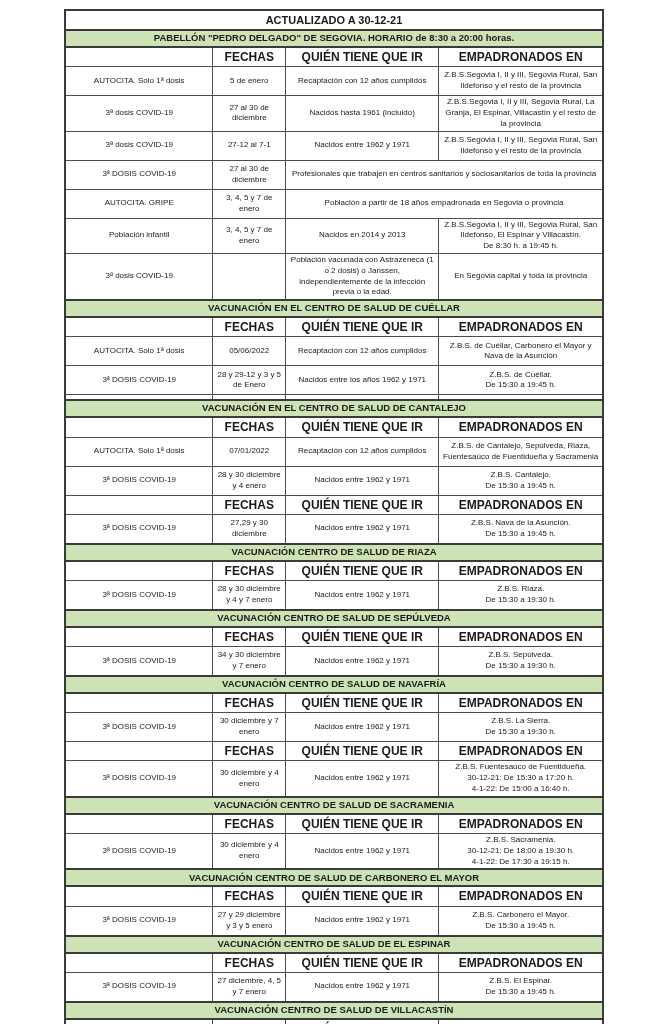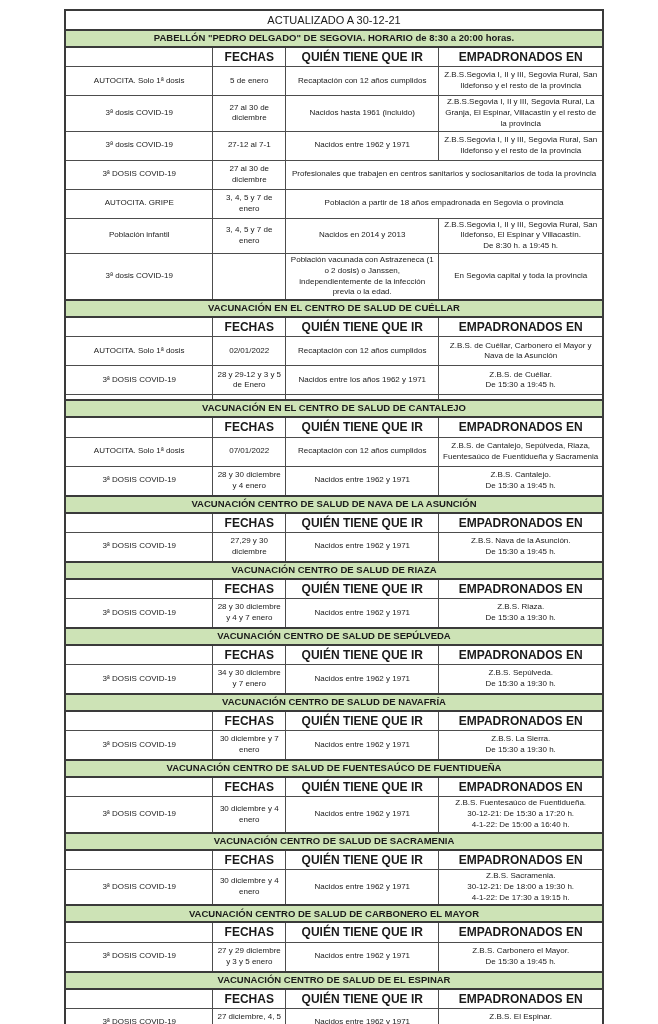--- a/index.html
+++ b/index.html
@@ -36,21 +36,21 @@
   table.vax td {
     border: 1px solid #4d4d4d;
     font-size: 8px;
     line-height: 1.35;
     text-align: center;
     vertical-align: middle;
     padding: 1px 3px;
     overflow: hidden;
   }
   tr.title-row td {
-    font-weight: normal;
+    font-weight: bold;
     font-size: 11px;
     height: 16px;
     border: 2px solid var(--border-dark, #3a3a3a);
     background: #ffffff;
   }
   tr.band td {
     background: var(--band-green, #cde3b6);
     font-weight: bold;
     font-size: 9.5px;
     height: 13px;
@@ -138,21 +138,21 @@
         <td colspan="4">VACUNACIÓN EN EL CENTRO DE SALUD DE CUÉLLAR</td>
       </tr>
       <tr class="hdr">
         <td></td>
         <td>FECHAS</td>
         <td>QUIÉN TIENE QUE IR</td>
         <td>EMPADRONADOS EN</td>
       </tr>
       <tr class="data">
         <td>AUTOCITA. Solo 1ª dosis</td>
-        <td class="pre">02/01/2022</td>
+        <td class="pre">05/06/2022</td>
         <td>Recaptación con 12 años cumplidos</td>
         <td class="pre">Z.B.S. de Cuéllar, Carbonero el Mayor y Nava de la Asunción</td>
       </tr>
       <tr class="data">
         <td>3ª DOSIS COVID-19</td>
         <td class="pre">28 y 29-12 y 3 y 5 de Enero</td>
         <td>Nacidos entre los años 1962 y 1971</td>
         <td class="pre">Z.B.S. de Cuéllar.
 De 15:30 a 19:45 h.</td>
       </tr>
@@ -179,23 +179,20 @@
         <td class="pre">Z.B.S. de Cantalejo, Sepúlveda, Riaza, Fuentesaúco de Fuentidueña y Sacramenia</td>
       </tr>
       <tr class="data">
         <td>3ª DOSIS COVID-19</td>
         <td class="pre">28 y 30 diciembre y 4 enero</td>
         <td>Nacidos entre 1962 y 1971</td>
         <td class="pre">Z.B.S. Cantalejo.
 De 15:30 a 19:45 h.</td>
       </tr>
 
-      <tr class="band">
-        <td colspan="4">VACUNACIÓN CENTRO DE SALUD DE NAVA DE LA ASUNCIÓN</td>
-      </tr>
       <tr class="hdr">
         <td></td>
         <td>FECHAS</td>
         <td>QUIÉN TIENE QUE IR</td>
         <td>EMPADRONADOS EN</td>
       </tr>
       <tr class="data">
         <td>3ª DOSIS COVID-19</td>
         <td class="pre">27,29 y 30 diciembre</td>
         <td>Nacidos entre 1962 y 1971</td>
@@ -247,23 +244,20 @@
         <td>EMPADRONADOS EN</td>
       </tr>
       <tr class="data">
         <td>3ª DOSIS COVID-19</td>
         <td class="pre">30 diciembre y 7 enero</td>
         <td>Nacidos entre 1962 y 1971</td>
         <td class="pre">Z.B.S. La Sierra.
 De 15:30 a 19:30 h.</td>
       </tr>
 
-      <tr class="band">
-        <td colspan="4">VACUNACIÓN CENTRO DE SALUD DE FUENTESAÚCO DE FUENTIDUEÑA</td>
-      </tr>
       <tr class="hdr">
         <td></td>
         <td>FECHAS</td>
         <td>QUIÉN TIENE QUE IR</td>
         <td>EMPADRONADOS EN</td>
       </tr>
       <tr class="data">
         <td>3ª DOSIS COVID-19</td>
         <td class="pre">30 diciembre y 4 enero</td>
         <td>Nacidos entre 1962 y 1971</td>
@@ -317,20 +311,23 @@
         <td>EMPADRONADOS EN</td>
       </tr>
       <tr class="data">
         <td>3ª DOSIS COVID-19</td>
         <td class="pre">27 diciembre, 4, 5 y 7 enero</td>
         <td>Nacidos entre 1962 y 1971</td>
         <td class="pre">Z.B.S. El Espinar.
 De 15:30 a 19:45 h.</td>
       </tr>
 
+      <tr class="band">
+        <td colspan="4">VACUNACIÓN CENTRO DE SALUD DE VILLACASTÍN</td>
+      </tr>
       <tr class="hdr">
         <td></td>
         <td>FECHAS</td>
         <td>QUIÉN TIENE QUE IR</td>
         <td>EMPADRONADOS EN</td>
       </tr>
 
     </tbody>
   </table>
 </div>

